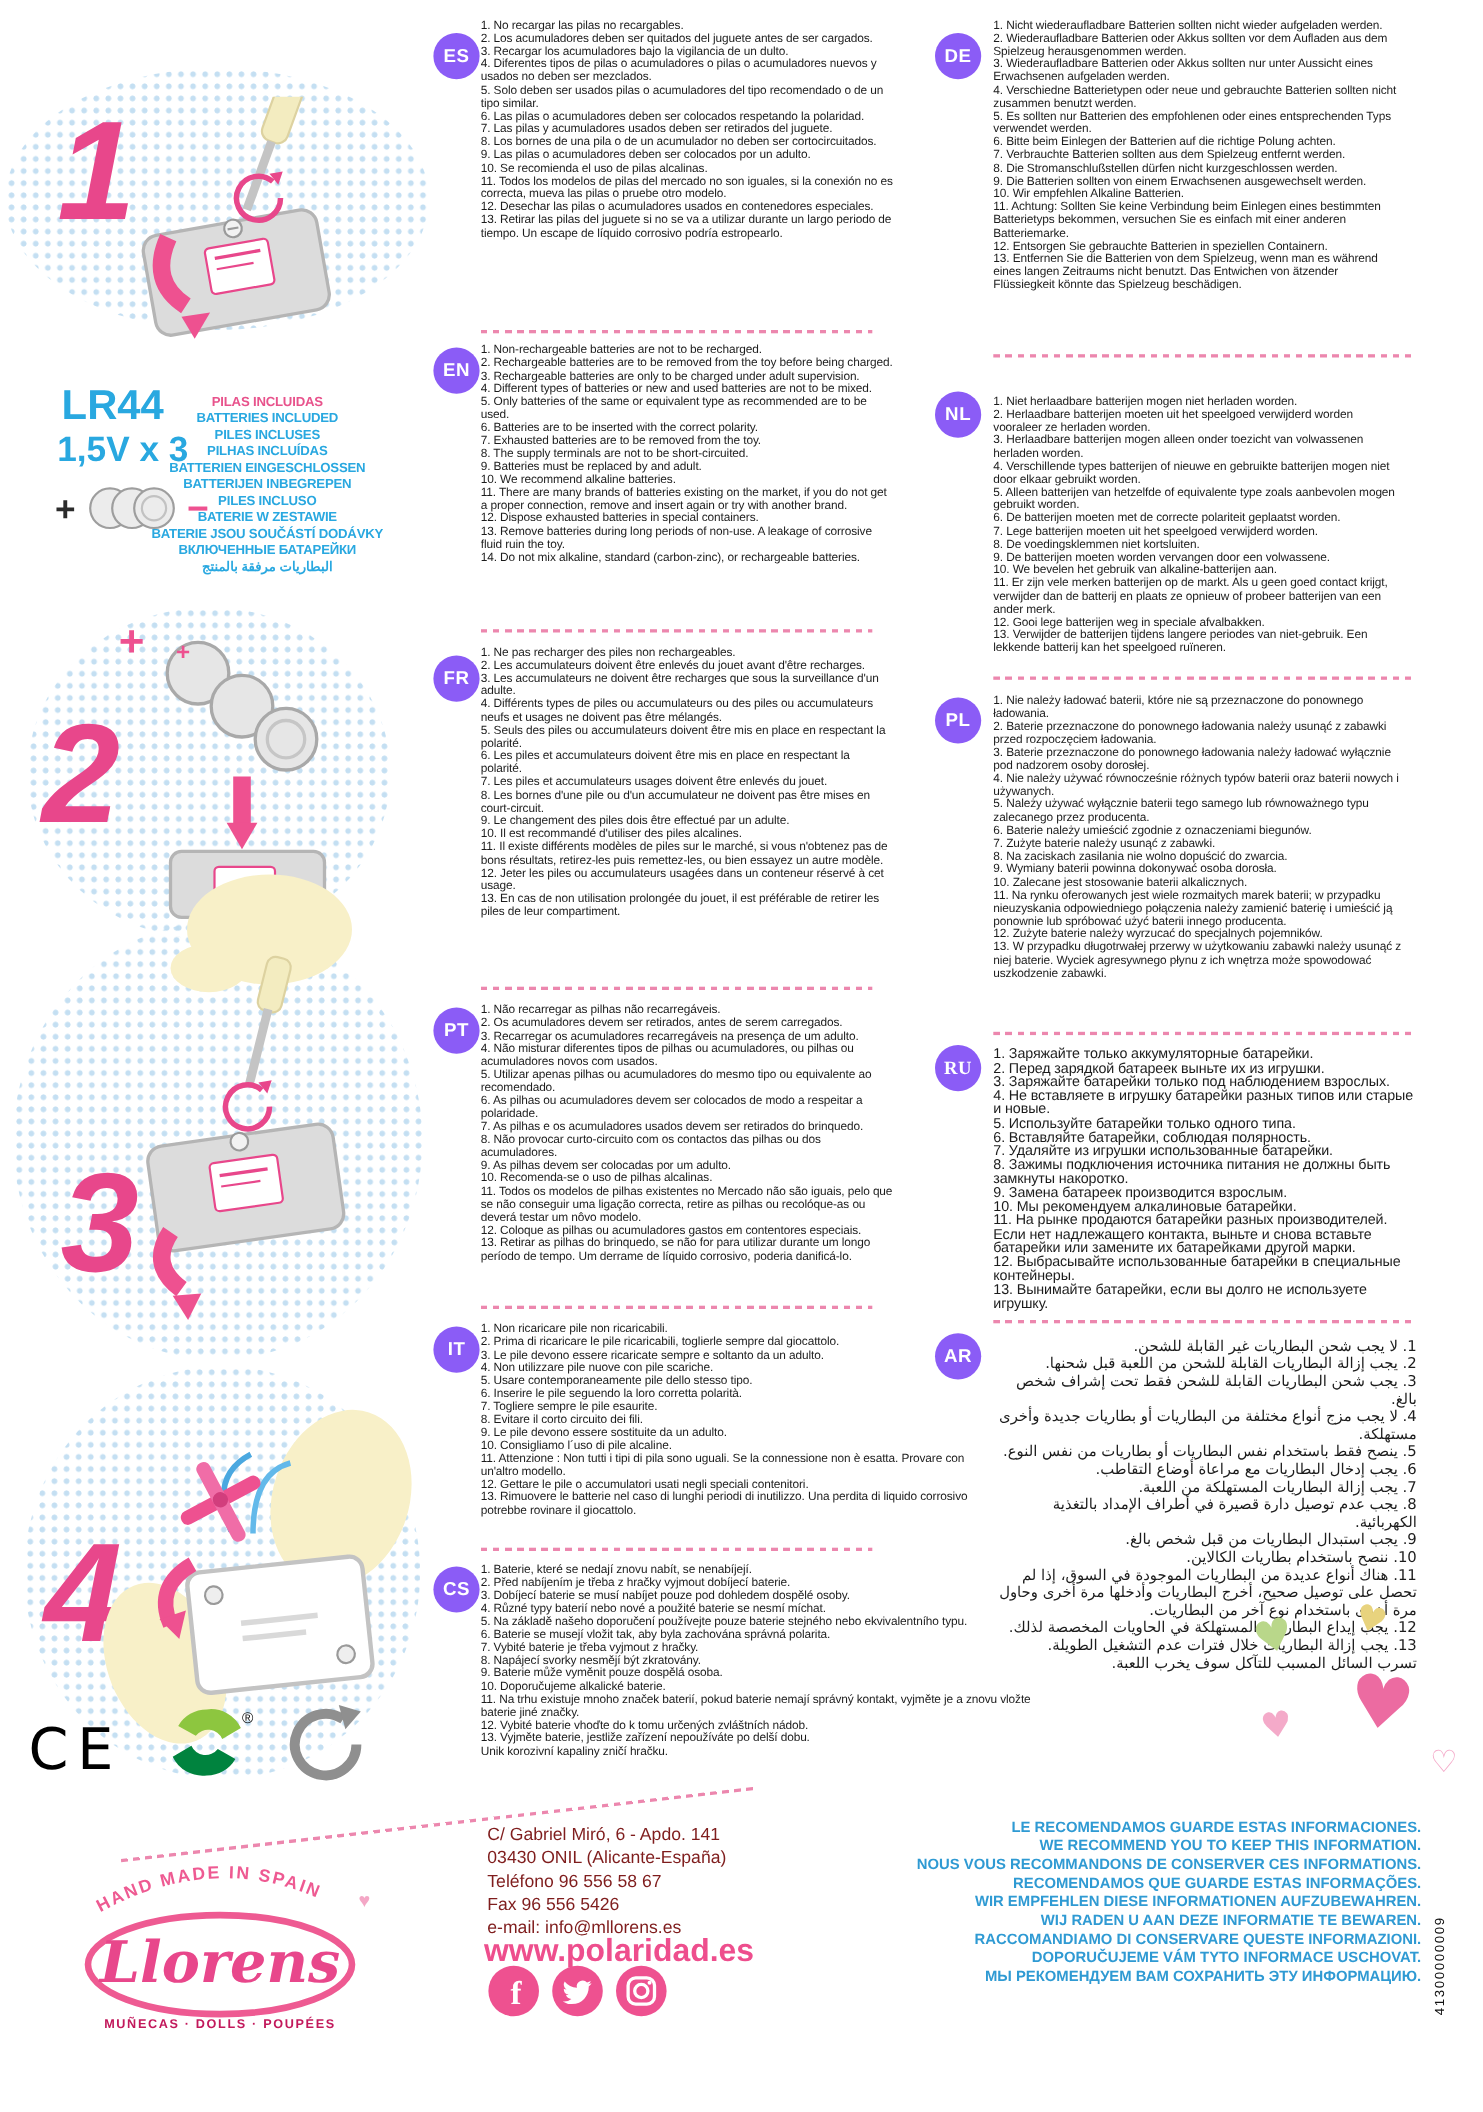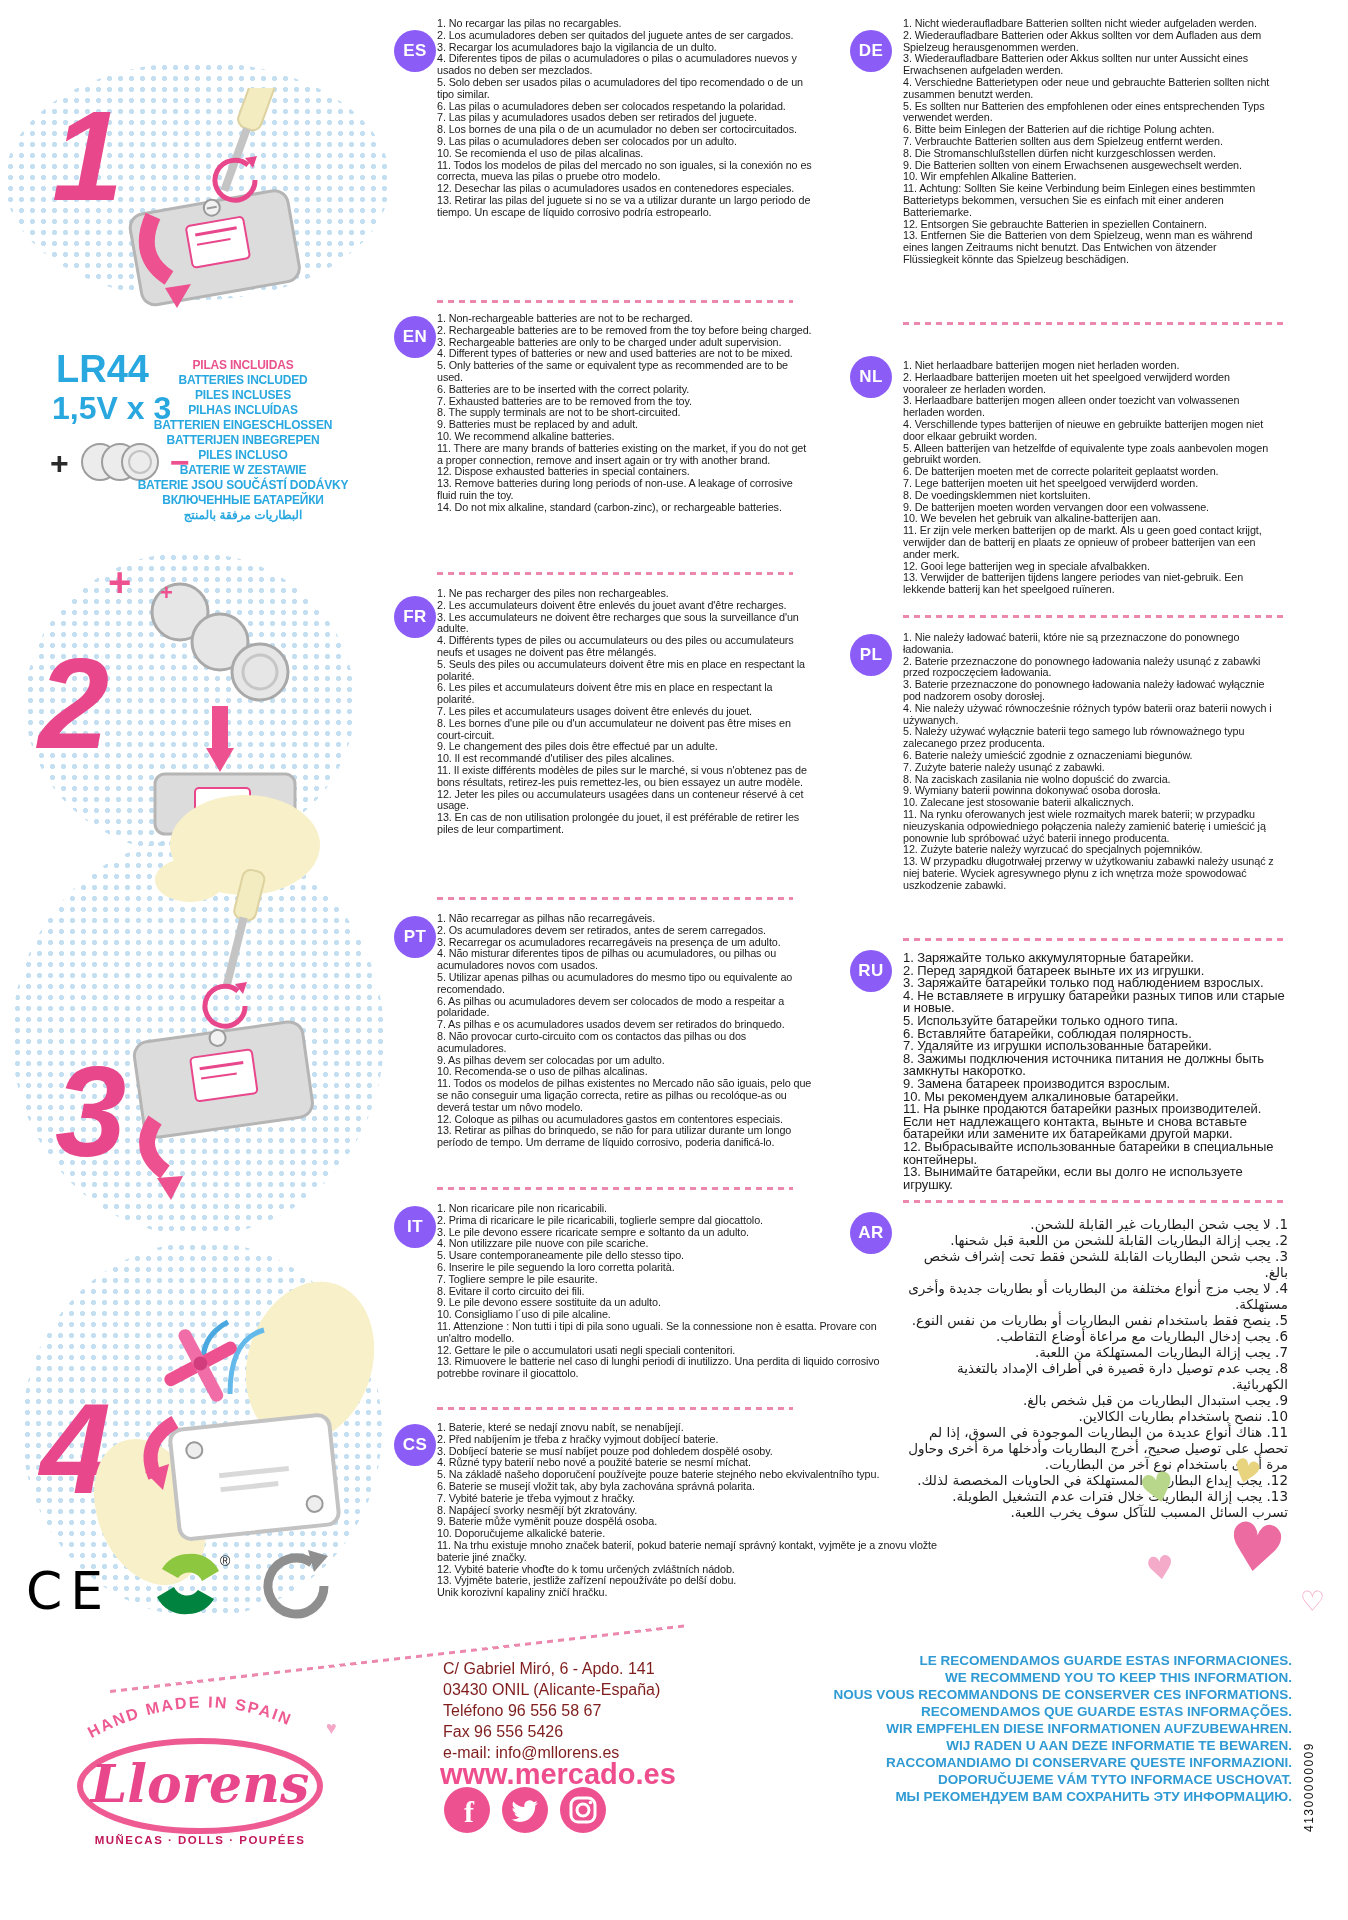--- a/index.html
+++ b/index.html
@@ -156,21 +156,21 @@
   <div class="badge" style="left:394px;top:30px;">ES</div>
   <div class="badge" style="left:394px;top:316px;">EN</div>
   <div class="badge" style="left:394px;top:596px;">FR</div>
   <div class="badge" style="left:394px;top:916px;">PT</div>
   <div class="badge" style="left:394px;top:1206px;">IT</div>
   <div class="badge" style="left:394px;top:1424px;">CS</div>
 
   <div class="badge" style="left:850px;top:30px;">DE</div>
   <div class="badge" style="left:850px;top:356px;">NL</div>
   <div class="badge" style="left:850px;top:634px;">PL</div>
-  <div class="badge" style="left:850px;top:950px;">RU</div>
+  <div class="badge" style="left:850px;top:950px;font-family:Liberation Serif, serif;">RU</div>
   <div class="badge" style="left:850px;top:1212px;text-align:center;">AR</div>
 
   <div class="sec" style="left:437px;top:18px;width:375px;">
       <div class="items">1. No recargar las pilas no recargables.
 2. Los acumuladores deben ser quitados del juguete antes de ser cargados.
 3. Recargar los acumuladores bajo la vigilancia de un dulto.
 4. Diferentes tipos de pilas o acumuladores o pilas o acumuladores nuevos y usados no deben ser mezclados.
 5. Solo deben ser usados pilas o acumuladores del tipo recomendado o de un tipo similar.
 6. Las pilas o acumuladores deben ser colocados respetando la polaridad.
 7. Las pilas y acumuladores usados deben ser retirados del juguete.
@@ -369,21 +369,21 @@
     <ellipse cx="150" cy="118" rx="120" ry="45" fill="#fff" stroke="#ee5a92" stroke-width="6"></ellipse>
     <text x="150" y="134" text-anchor="middle" font-size="52" font-style="italic" font-weight="bold" font-family="DejaVu Serif, serif" fill="#e8478b">Llorens</text>
     <text x="150" y="176" text-anchor="middle" font-size="11.5" font-weight="bold" fill="#c2185b" letter-spacing="1.5">MUÑECAS · DOLLS · POUPÉES</text>
   </svg>
 
   <div class="addr" style="white-space:pre-line;">C/ Gabriel Miró, 6 - Apdo. 141
 03430 ONIL (Alicante-España)
 Teléfono 96 556 58 67
 Fax 96 556 5426
 e-mail: info@mllorens.es</div>
-  <div class="website">www.mercado.es</div>
+  <div class="website">www.polaridad.es</div>
   <div class="socials">
     <svg width="48" height="48" viewBox="0 0 48 48">
       <circle cx="24" cy="24" r="23" fill="#ee5190"></circle>
       <text x="26" y="36" text-anchor="middle" font-size="30" font-weight="bold" fill="#fff" font-family="Liberation Serif, serif">f</text>
     </svg>
     <svg width="48" height="48" viewBox="0 0 48 48">
       <circle cx="24" cy="24" r="23" fill="#ee5190"></circle>
       <path transform="translate(10.5,12) scale(1.1)" fill="#fff" d="M23.95 4.57a10 10 0 0 1-2.82.77 4.96 4.96 0 0 0 2.16-2.72c-.95.56-2 .97-3.13 1.19a4.92 4.92 0 0 0-8.38 4.48A13.97 13.97 0 0 1 1.64 3.16a4.92 4.92 0 0 0 1.52 6.57 4.9 4.9 0 0 1-2.23-.61v.06a4.92 4.92 0 0 0 3.95 4.83 4.99 4.99 0 0 1-2.21.08 4.93 4.93 0 0 0 4.6 3.42A9.87 9.87 0 0 1 0 19.54a13.94 13.94 0 0 0 7.55 2.21c9.05 0 14-7.5 14-13.99v-.63a10 10 0 0 0 2.4-2.56z"></path>
     </svg>
     <svg width="48" height="48" viewBox="0 0 48 48">

